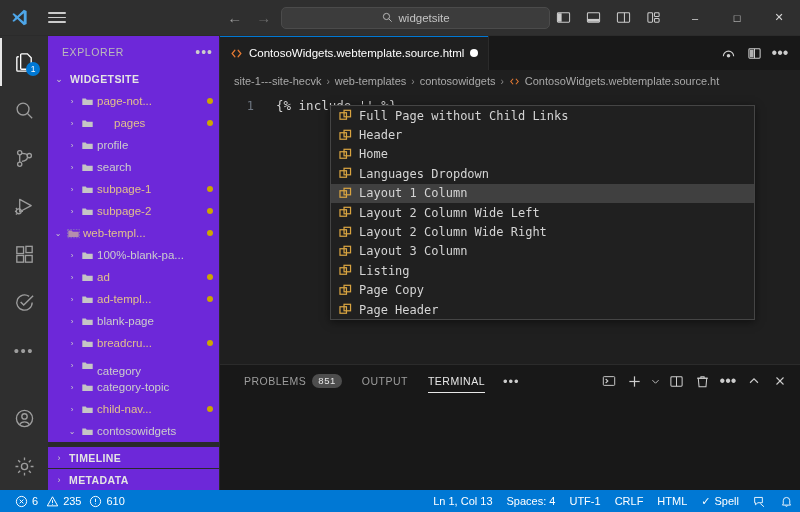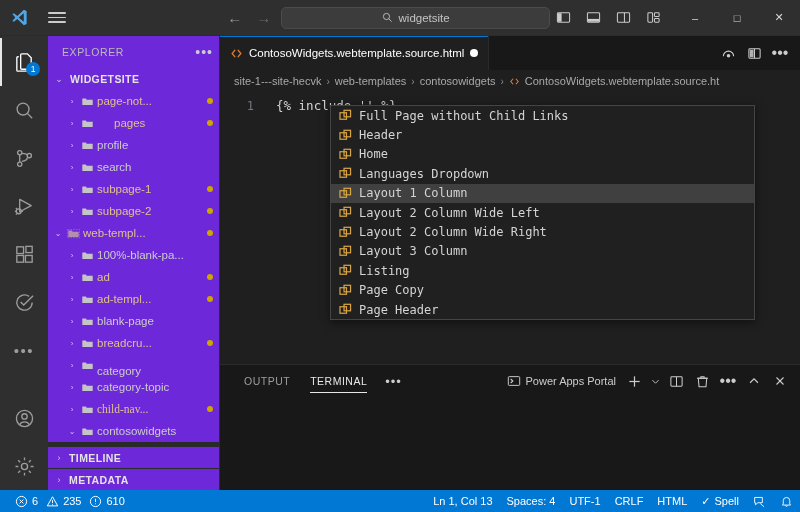--- a/index.html
+++ b/index.html
@@ -407,21 +407,21 @@
             <svg width="13" height="13" viewBox="0 0 16 16" style="flex: 0 0 13px;">
               <path d="M1.6 4.2h4.2l1.3 1.5h7.3v6.6H1.6z" fill="#c5c5c5"></path>
             </svg>
             <span class="fname" style="color: rgb(204, 204, 204);">category-topic</span>
           </div>
           <div class="row" style="padding-left: 18px;">
             <span class="arrow">›</span>
             <svg width="13" height="13" viewBox="0 0 16 16" style="flex: 0 0 13px;">
               <path d="M1.6 4.2h4.2l1.3 1.5h7.3v6.6H1.6z" fill="#c5c5c5"></path>
             </svg>
-            <span class="fname" style="color: rgb(226, 192, 141); font-family: Liberation Serif, serif;">child-nav...</span>
+            <span class="fname" style="color: rgb(226, 192, 141);">child-nav...</span>
             <span class="dot" style="background: rgb(204, 167, 0);"></span>
           </div>
           <div class="row" style="padding-left: 18px;">
             <span class="arrow">⌄</span>
             <svg width="13" height="13" viewBox="0 0 16 16" style="flex: 0 0 13px;">
               <path d="M1.6 4.2h4.2l1.3 1.5h7.3v6.6H1.6z" fill="#c5c5c5"></path>
             </svg>
             <span class="fname" style="color: rgb(204, 204, 204);">contosowidgets</span>
           </div>
           <div class="row file-sel" style="padding-left: 32px;">
@@ -564,34 +564,37 @@
                 <rect x="6.2" y="1.6" width="8" height="8" fill="none" stroke="#d9a441" stroke-width="1.5"></rect>
               </svg>
               <span class="lbl">Page Header</span>
             </div>
           </div>
       </div>
 
       <div class="panel">
         <div class="panel-tabs">
           <div class="p-tab">
+            <span>PROBLEMS</span>
+            <span class="p-badge">851</span>
+          </div>
+          <div class="p-tab">
             <span>OUTPUT</span>
           </div>
           <div class="p-tab active">
             <span>TERMINAL</span>
           </div>
           <span class="p-dots">•••</span>
 
           <div class="panel-right">
             <div class="pr-item">
               <svg width="14" height="14" viewBox="0 0 16 16">
                 <rect x="1.5" y="3" width="13" height="10" fill="none" stroke="#cccccc" stroke-width="1.1" rx="1"></rect>
                 <path d="M4.5 6l2.2 2-2.2 2" fill="none" stroke="#cccccc" stroke-width="1.2" stroke-linecap="round"></path>
               </svg>
-              <span>Power Apps Portal</span>
             </div>
             <div class="pr-btn">
               <svg width="15" height="15" viewBox="0 0 16 16">
                 <line x1="8" y1="2.5" x2="8" y2="13.5" stroke="#cccccc" stroke-width="1.3"></line>
                 <line x1="2.5" y1="8" x2="13.5" y2="8" stroke="#cccccc" stroke-width="1.3"></line>
               </svg>
             </div>
             <div class="pr-btn" style="width:14px">
               <svg width="11" height="11" viewBox="0 0 16 16">
                 <path d="M3.5 6l4.5 4.5L12.5 6" fill="none" stroke="#cccccc" stroke-width="1.3"></path>

